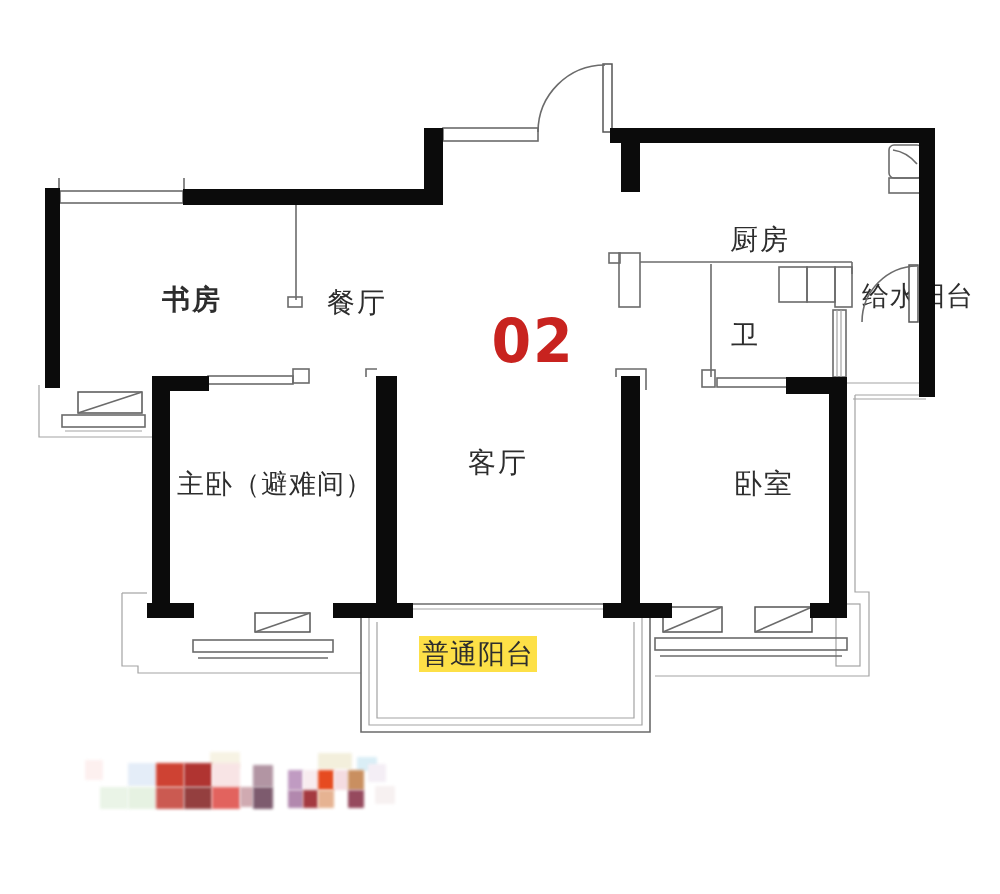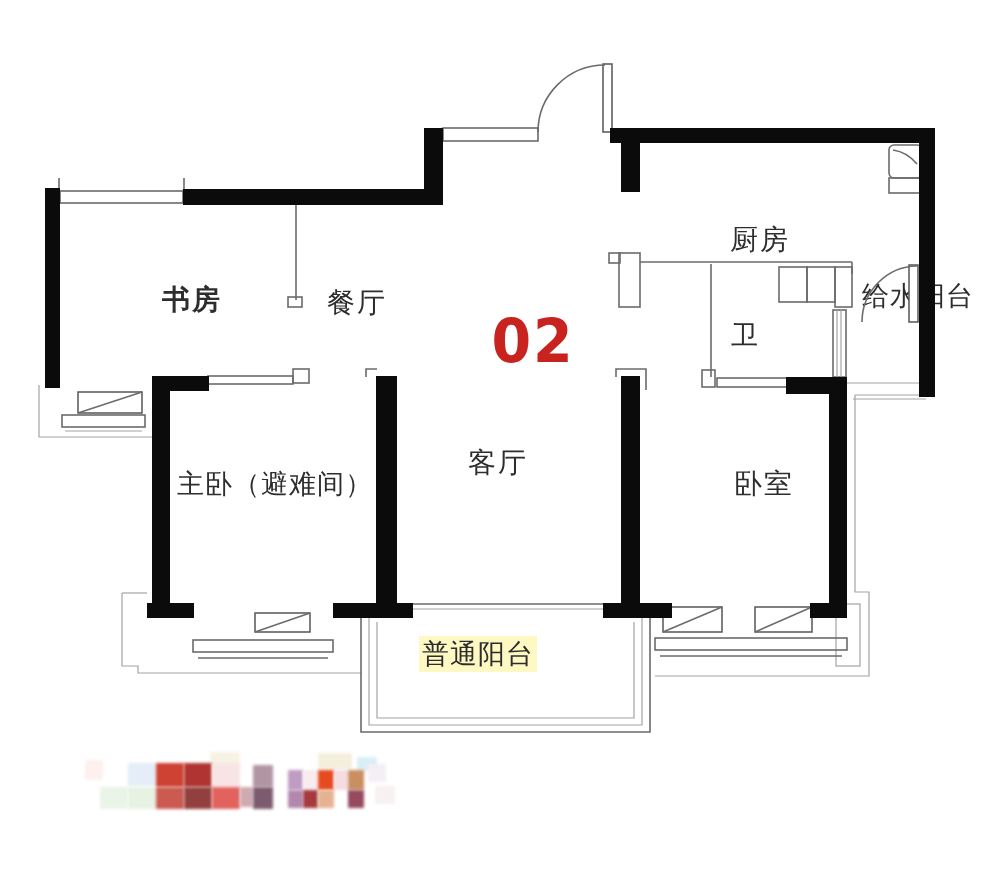--- a/index.html
+++ b/index.html
@@ -11,21 +11,21 @@
          overflow:hidden;font-family:"DejaVu Sans","Liberation Sans",sans-serif;}
   .stage svg{position:absolute;left:0;top:0;z-index:2;}
   .w{fill:var(--wall);stroke:none;}
   .ln{stroke:var(--line);stroke-width:1.6;fill:none;}
   .lt{stroke:var(--faint_line);stroke-width:1.2;fill:none;}
   .wn{stroke:#555;stroke-width:1.5;fill:#fff;}
   .lbl{position:absolute;transform:translate(-50%,-50%);color:var(--label_text);
        font-size:28px;letter-spacing:2px;white-space:nowrap;z-index:3;}
   .lbl.small{font-size:27px;letter-spacing:1px;}
   .under{z-index:1;}
-  .over-bg{background:#fef9c3;padding:0 3px;}
+  .over-bg{background:#fde047;padding:0 3px;}
   #lbl-study{left:192px;top:300px;font-weight:bold;}
   #lbl-dining{left:357px;top:267px;margin-top:36px;}
   #lbl-kitchen{left:760px;top:240px;}
   #lbl-water-balcony{left:918px;top:296px;}
   #lbl-bath{left:745px;top:335px;}
   #lbl-master{left:275px;top:484px;text-align:center;}
   #lbl-living{left:498px;top:463px;}
   #lbl-bedroom{left:764px;top:484px;text-align:right;}
   #lbl-balcony{left:478px;top:654px;}
   #unit-number{position:absolute;left:533px;top:341px;transform:translate(-50%,-50%) scaleX(.95);

